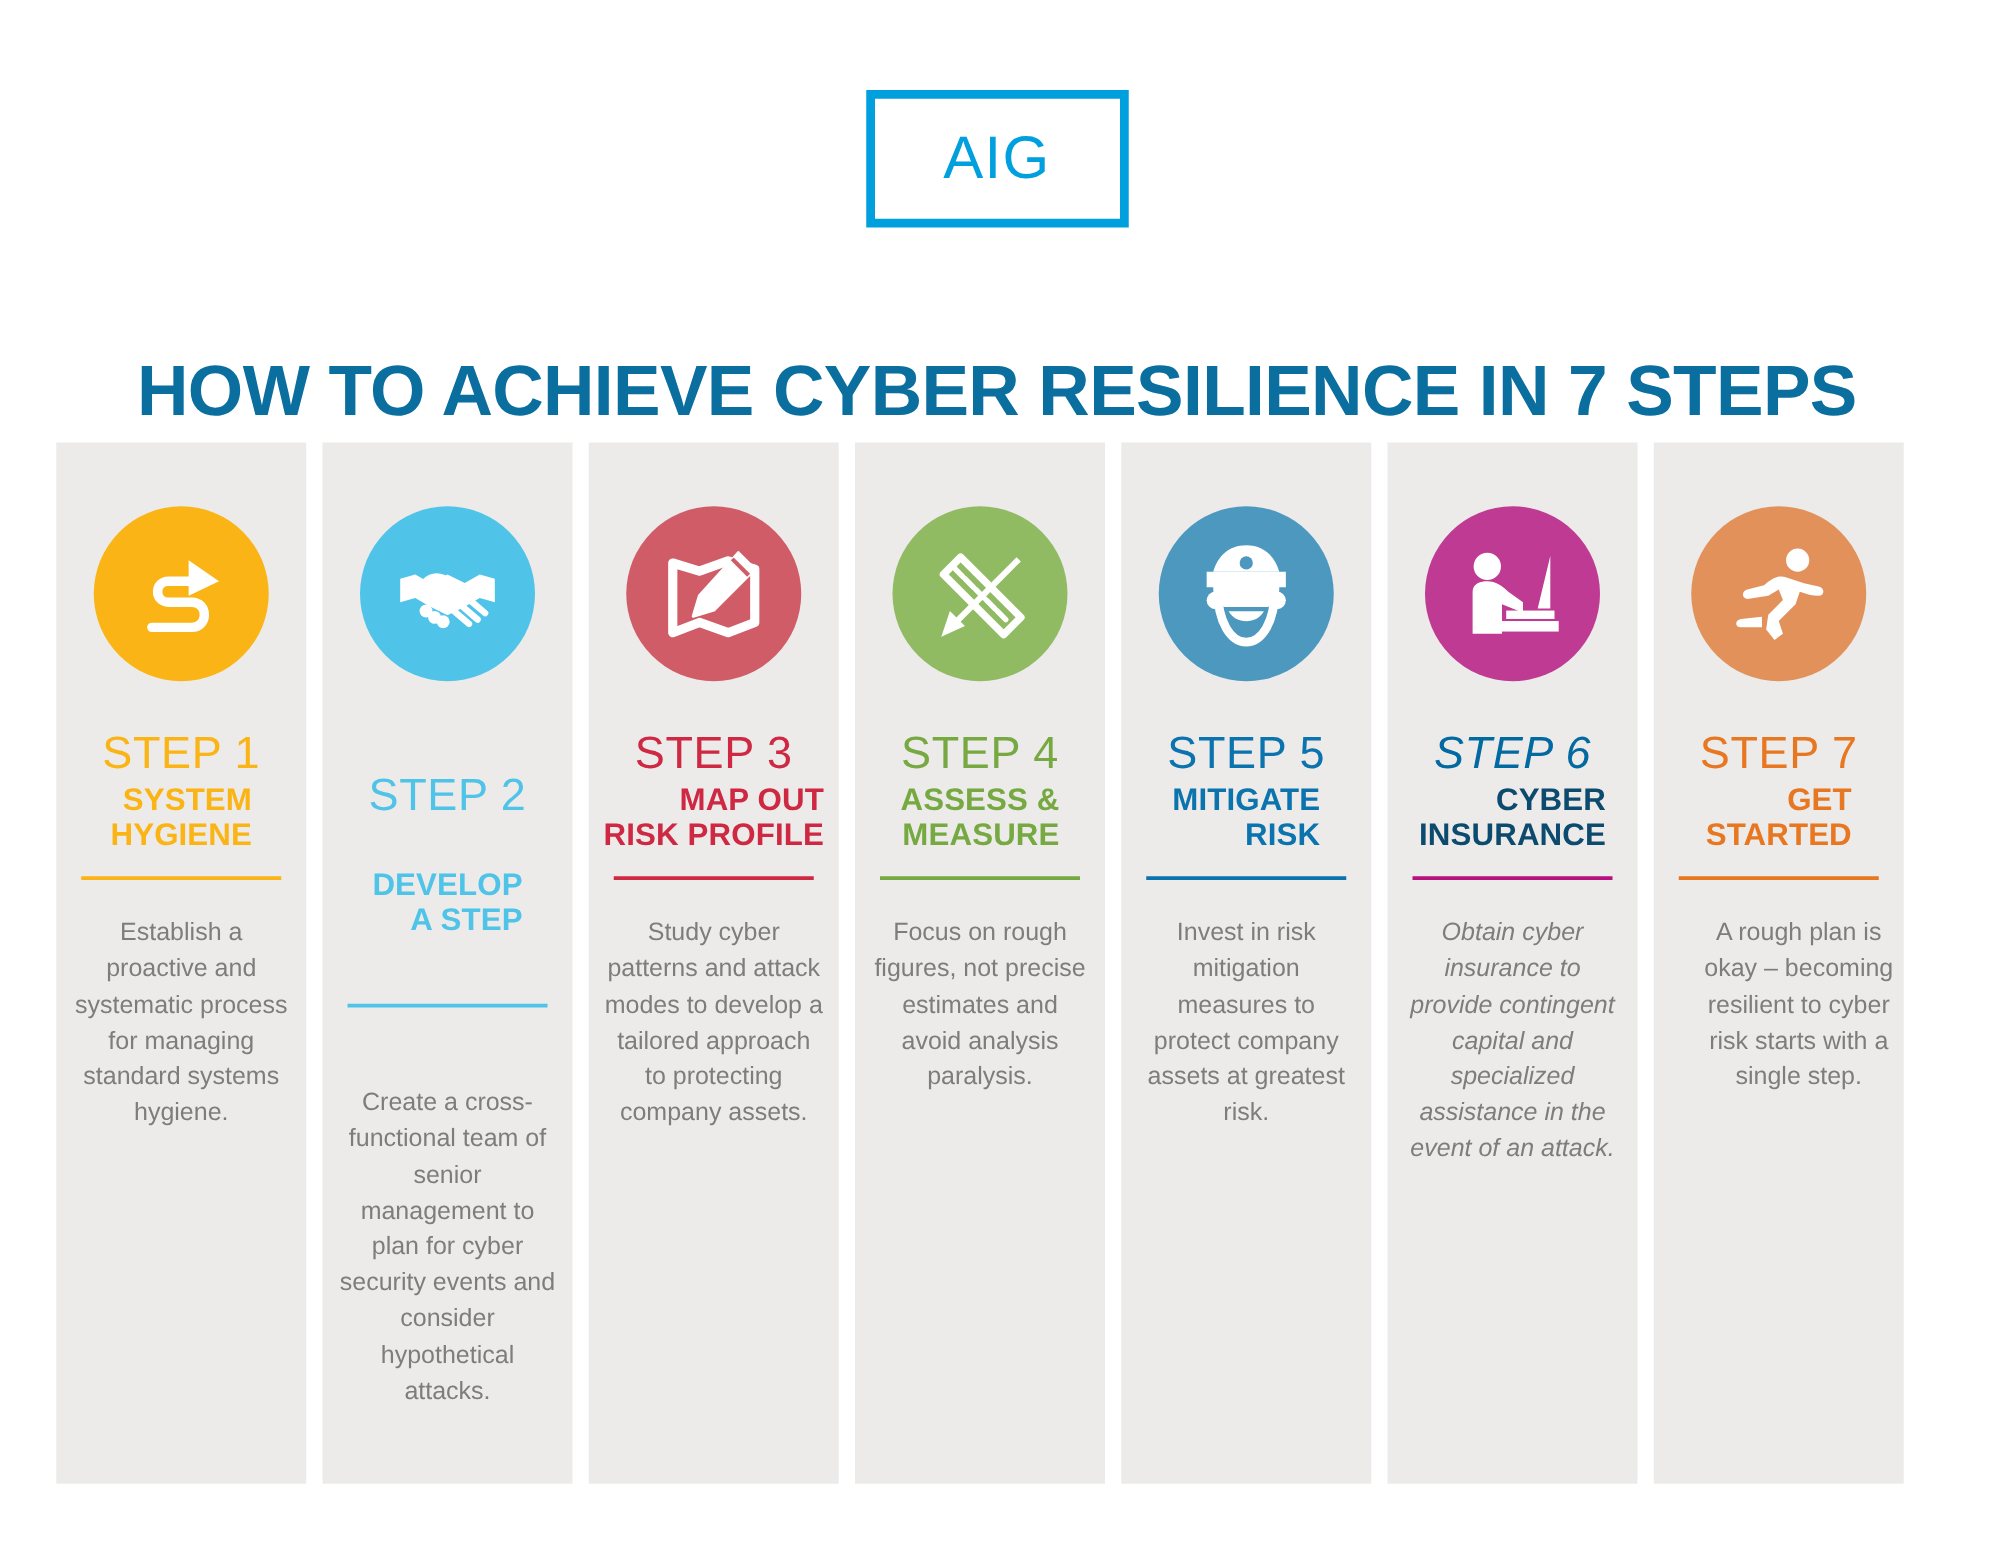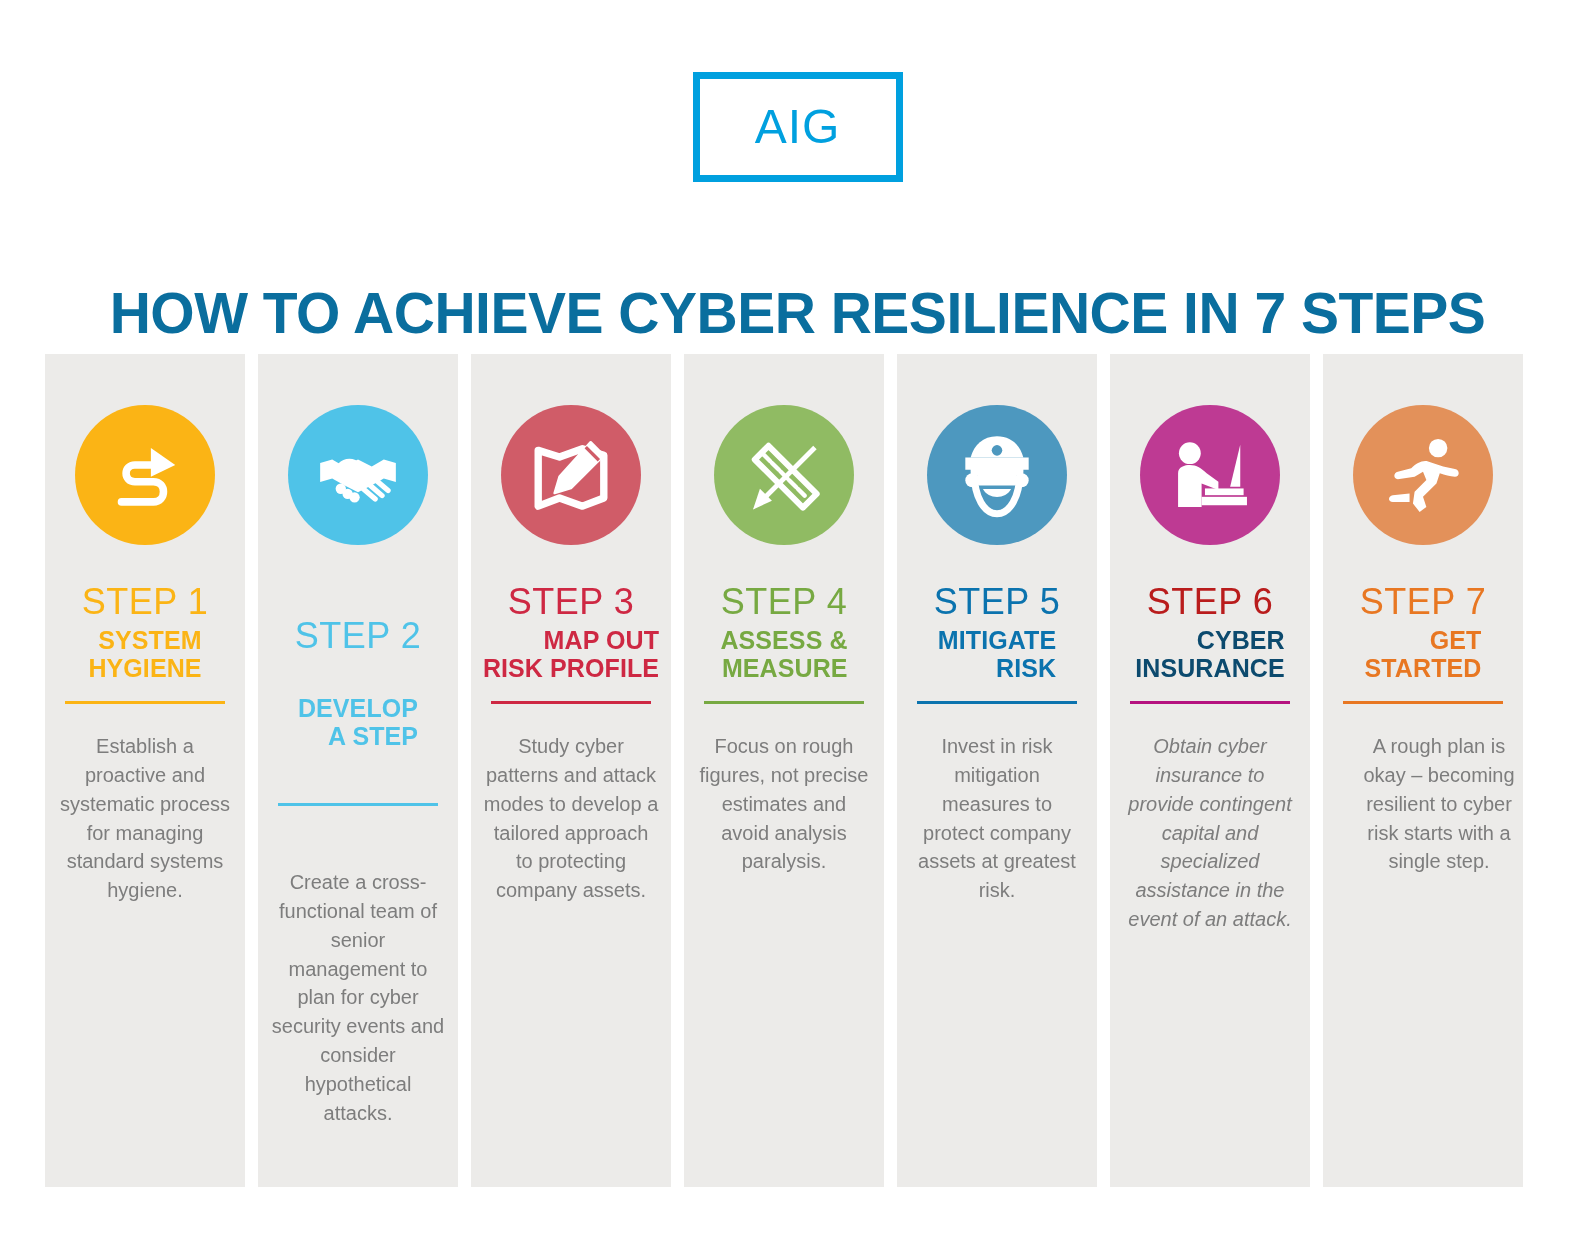--- a/index.html
+++ b/index.html
@@ -198,21 +198,21 @@
         <div class="icon-circle" style="background: rgb(190, 58, 147);">
     <svg width="84" height="84" viewBox="0 0 100 100">
       <circle cx="26" cy="24" r="13" fill="#fff"></circle>
       <path d="M12 48 C12 40 20 38 26 38 C34 38 40 42 46 48 L60 58 L60 68 L40 60
                L40 88 L12 88 Z" fill="#fff"></path>
       <path d="M86 14 L74 64 L86 64 Z" fill="#fff"></path>
       <rect x="44" y="66" width="46" height="8" fill="#fff"></rect>
       <rect x="40" y="76" width="54" height="10" fill="#fff"></rect>
     </svg>
         </div>
-        <div class="step-label" style="color: #b91c1c;">STEP 6</div>
+        <div class="step-label" style="color: #0369a1; font-style: italic;">STEP 6</div>
         <div class="step-sub" style="color: #0c4a6e;"><span>CYBER</span><br><span>INSURANCE</span></div>
         <div class="divider" style="background: rgb(181, 18, 127);"></div>
         <div class="body-text" style="color: rgb(125, 125, 125); font-style: italic;">Obtain cyber insurance to provide contingent capital and specialized assistance in the event of an attack.</div>
       </div>
       <div class="col" style="background: rgb(236, 235, 233);">
         <div class="icon-circle" style="background: rgb(227, 145, 90);">
     <svg width="84" height="84" viewBox="0 0 100 100">
       <circle cx="68" cy="18" r="11" fill="#fff"></circle>
       <path d="M56 34 C50 32 42 36 36 42 L20 46 C15 47 14 54 20 55 L40 52
                L50 46 L54 56 L40 70 L38 84 L46 94 L54 88 L50 76 L66 60

